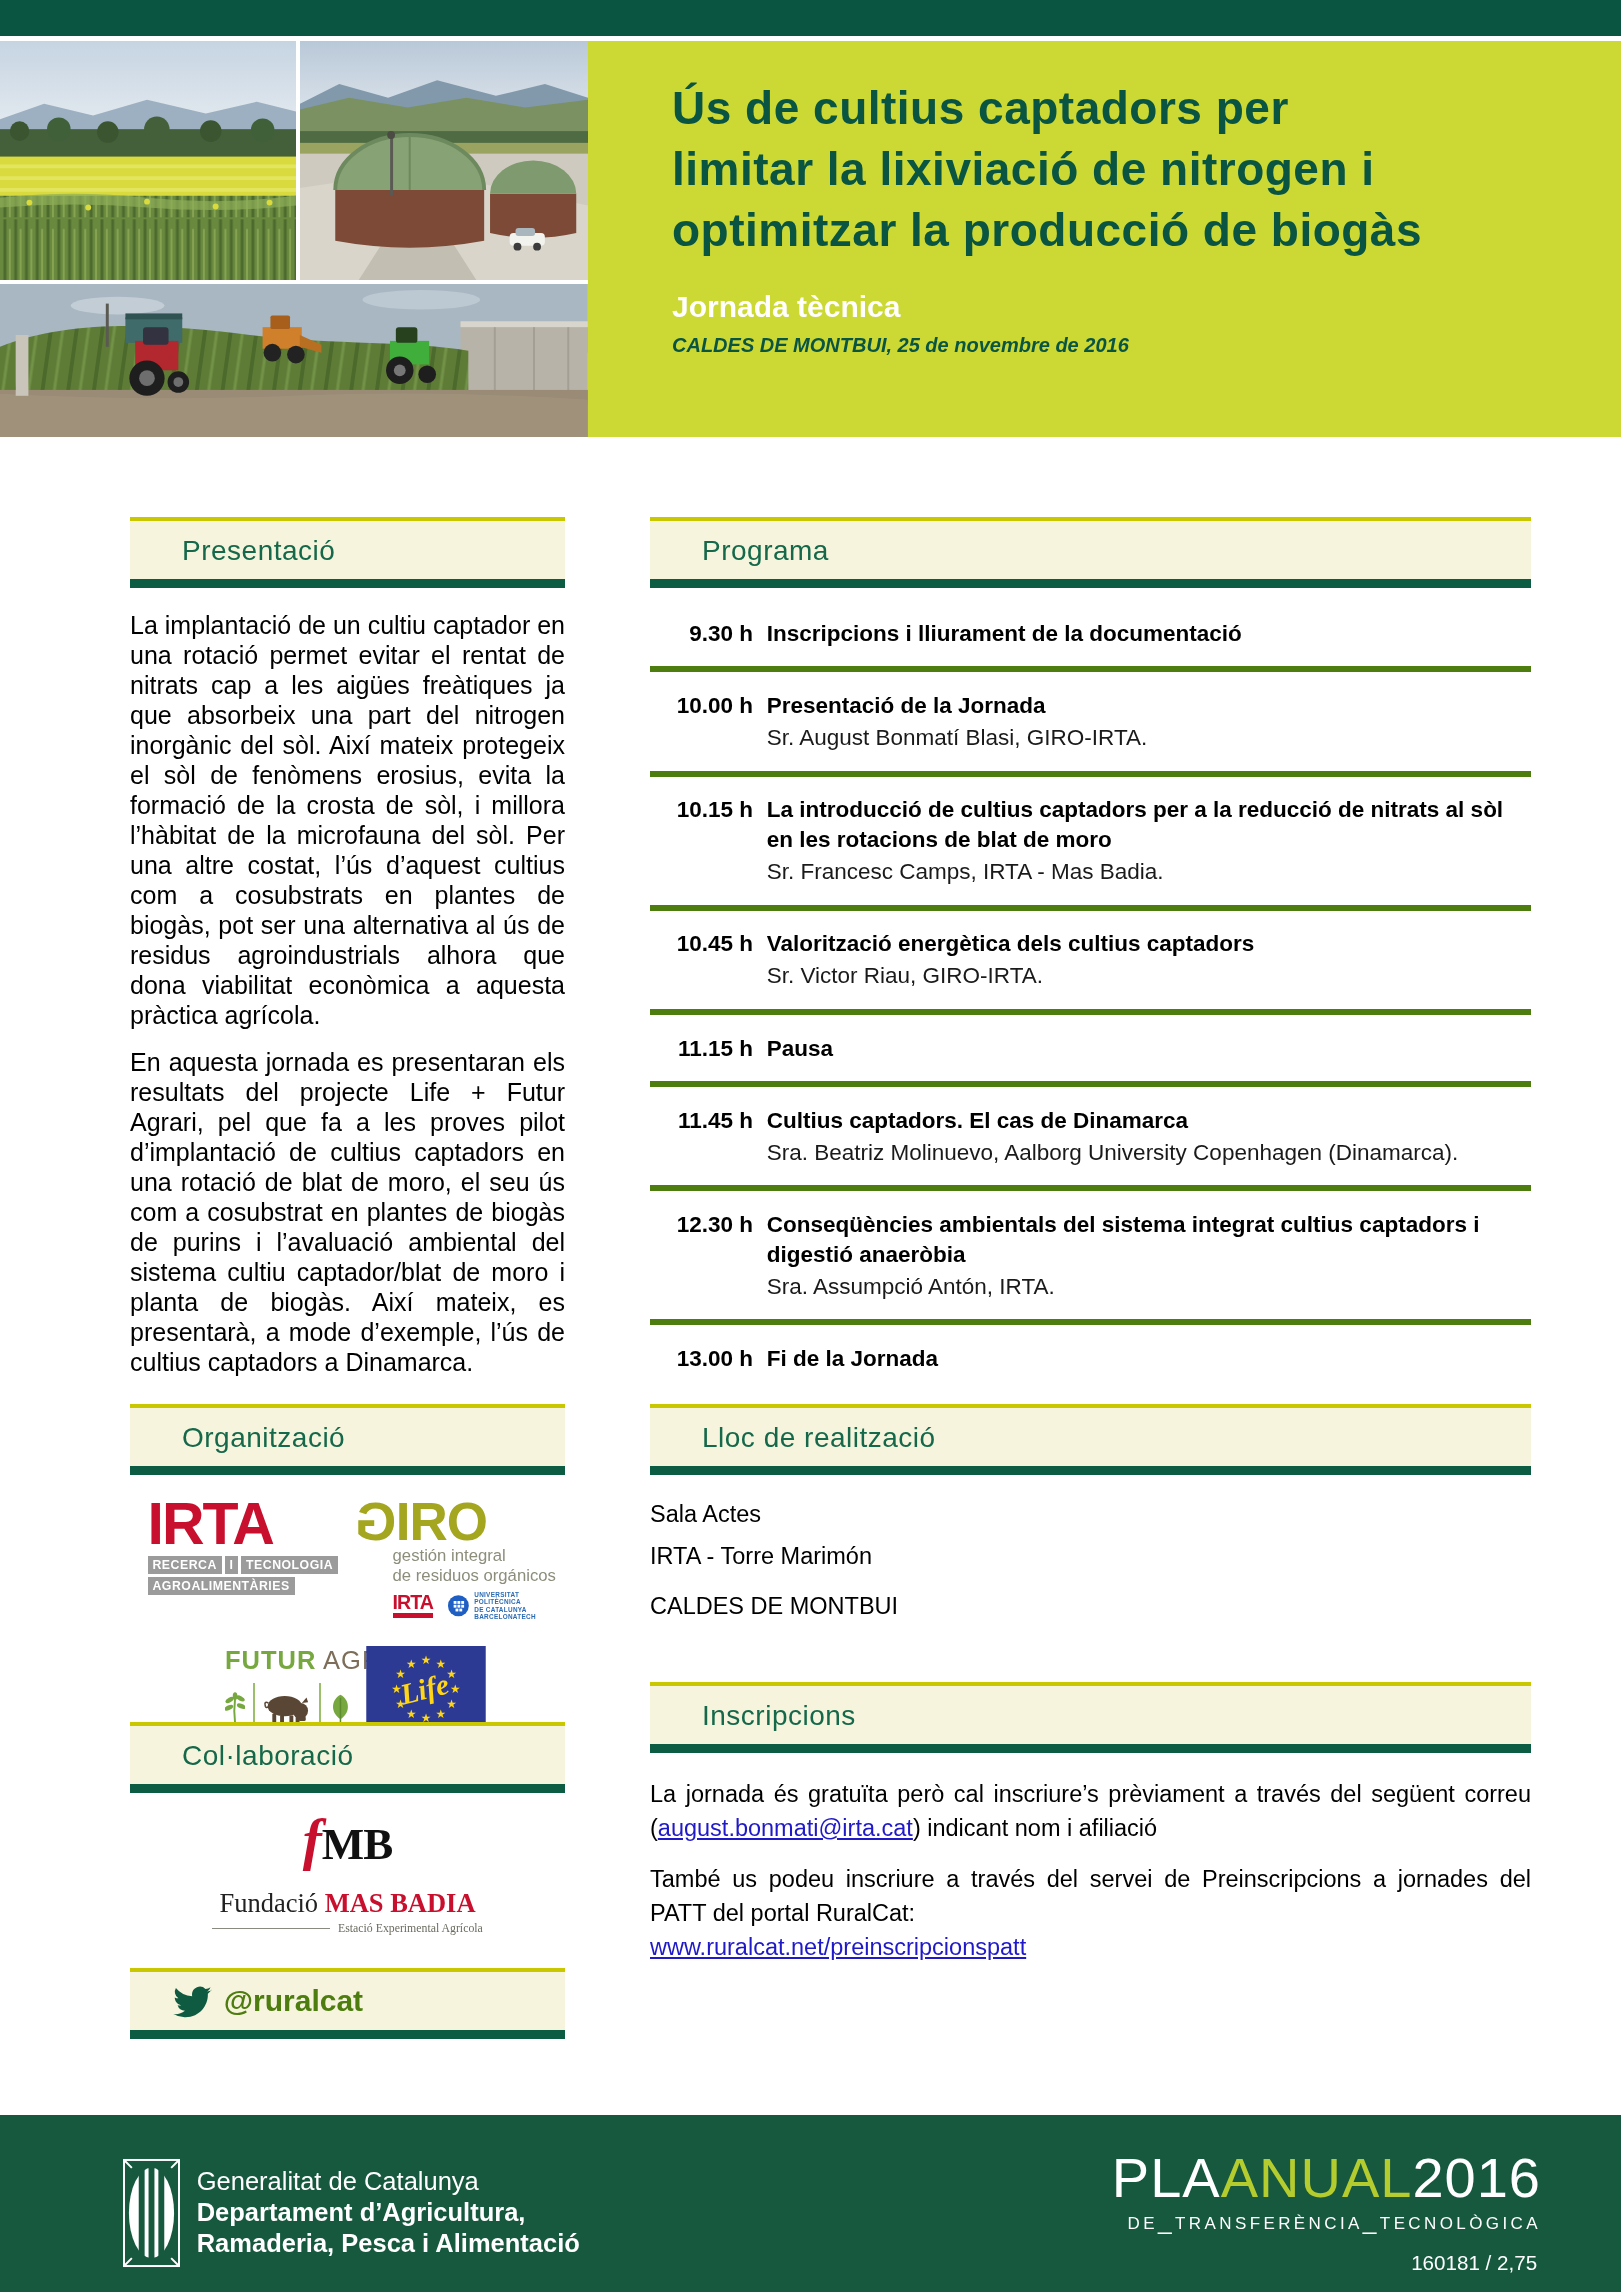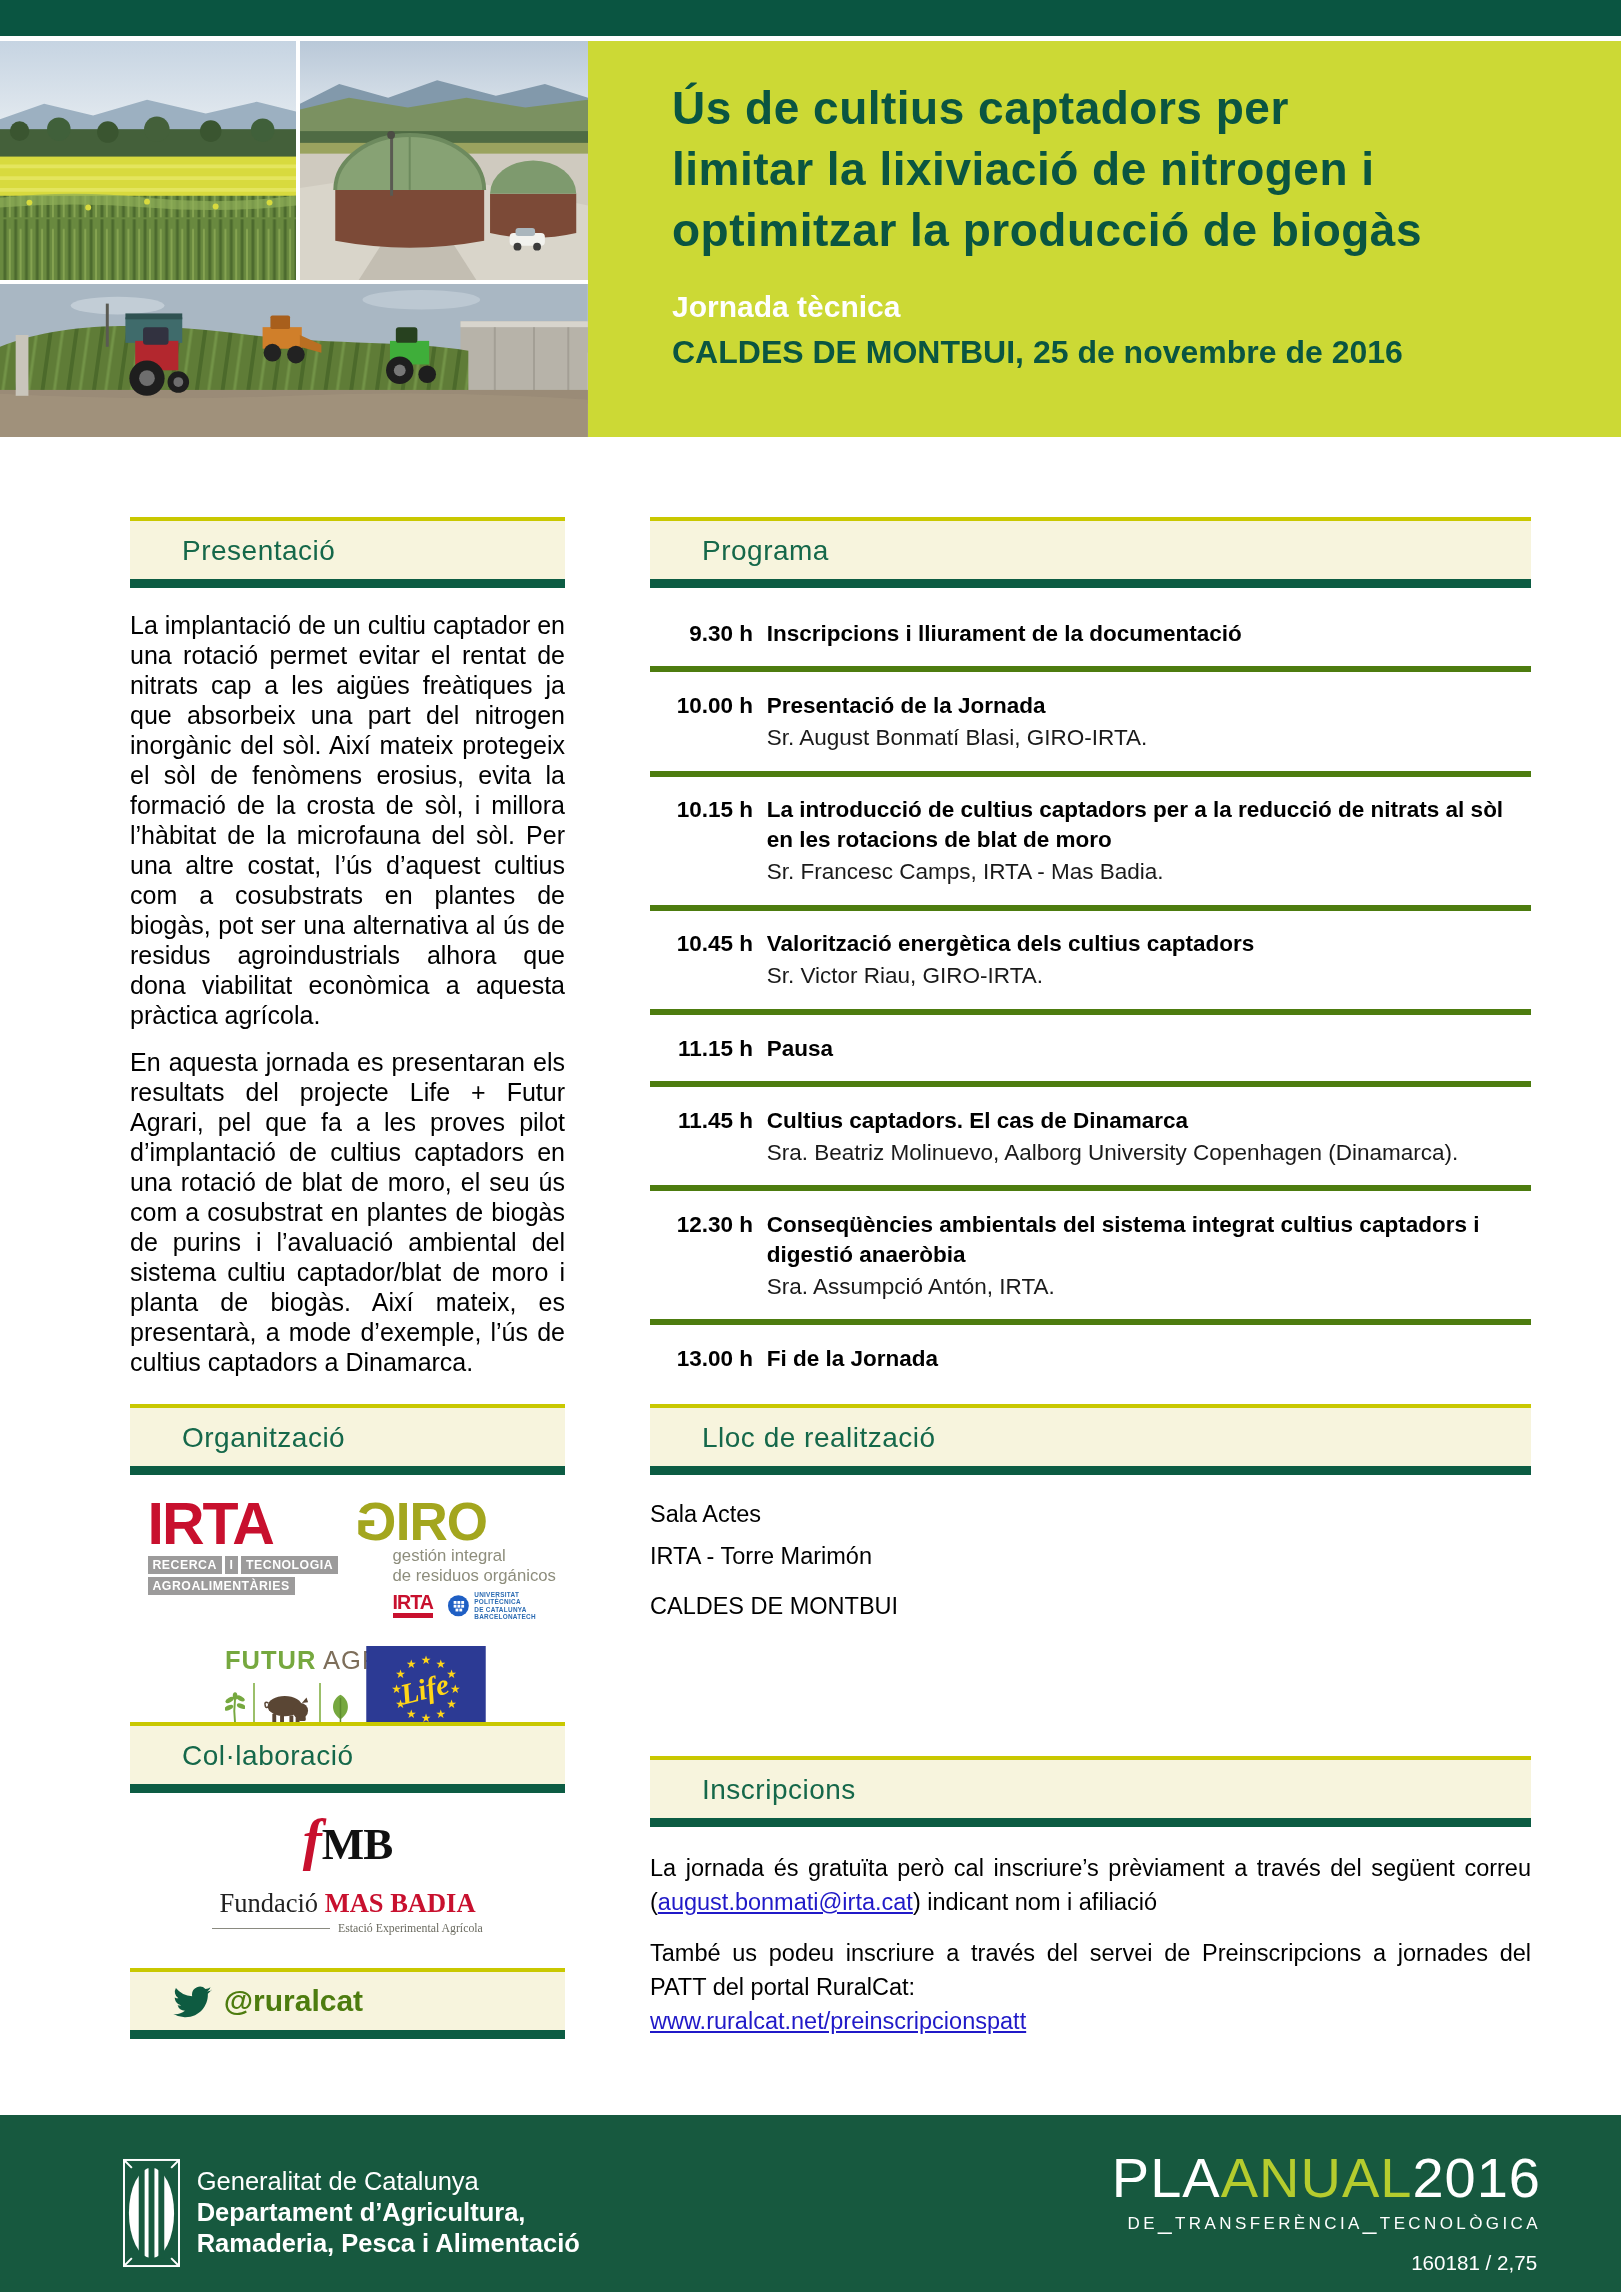--- a/index.html
+++ b/index.html
@@ -16,21 +16,21 @@
     display:grid; grid-template-columns:296px 288px; grid-template-rows:239px 153px; gap:3.9px; background:#fff;
   }
   .photos svg { display:block; width:100%; height:100%; }
   .photo-bottom { grid-column:1 / span 2; }
   .title-block {
     position:absolute; left:588px; top:0; width:1033px; height:396px;
     background:#ccd935; padding:37px 39px 0 84px;
   }
   .main-title { font-size:46px; line-height:61px; font-weight:bold; color:#0a5541; letter-spacing:0.5px; }
   .event-type { margin-top:29px; font-size:30px; font-weight:bold; color:#ffffff; }
-  .event-place { margin-top:9.8px; font-size:32px; font-weight:bold; color:#0a5541; }
+  .event-place { margin-top:9.8px; font-size:20px; font-weight:bold; color:#0a5541;font-style:italic; }
 
   
   .shead {
     border-top:4.9px solid #c9c800; border-bottom:9.8px solid #0c5c43; background:#f7f4dd;
   }
   .shead h2 {
     font-size:28px; font-weight:normal; color:#15684a; padding:13.7px 0 12.7px 44px; letter-spacing:0.5px;margin-left:8px;
   }
   .col-left  { position:absolute; left:130px; width:435px; }
   .col-right { position:absolute; left:650px; width:881px; }
@@ -93,21 +93,21 @@
   .rc-inner { display:flex; align-items:center; padding:9.8px 0 8.8px 41px; gap:7.8px; }
   .rc-handle { font-size:30px; font-weight:bold; color:#4d7c0f; }
 
   
   #lloc { top:1404px; }
   .lloc-body { margin-top:25.5px; font-size:23.5px; }
   .lloc-l2 { margin-top:14.7px; }
   .lloc-l3 { margin-top:23.5px; }
 
   
-  #inscripcions { top:1756px; }
+  #inscripcions { top:1682px; }
   .insc-body { margin-top:23.5px; font-size:23.5px; line-height:34px; text-align:justify; }
   .insc-body .para2 { margin-top:16.7px; }
   a.doclink { color:#2019c8; text-decoration:underline; }
 
   
   .footer {
     position:absolute; left:0; top:2115px; width:1621px; height:195px; background:#17593f;
     display:flex; align-items:center;
   }
   .gencat { display:flex; align-items:center; margin-left:122px; gap:15.7px; }

